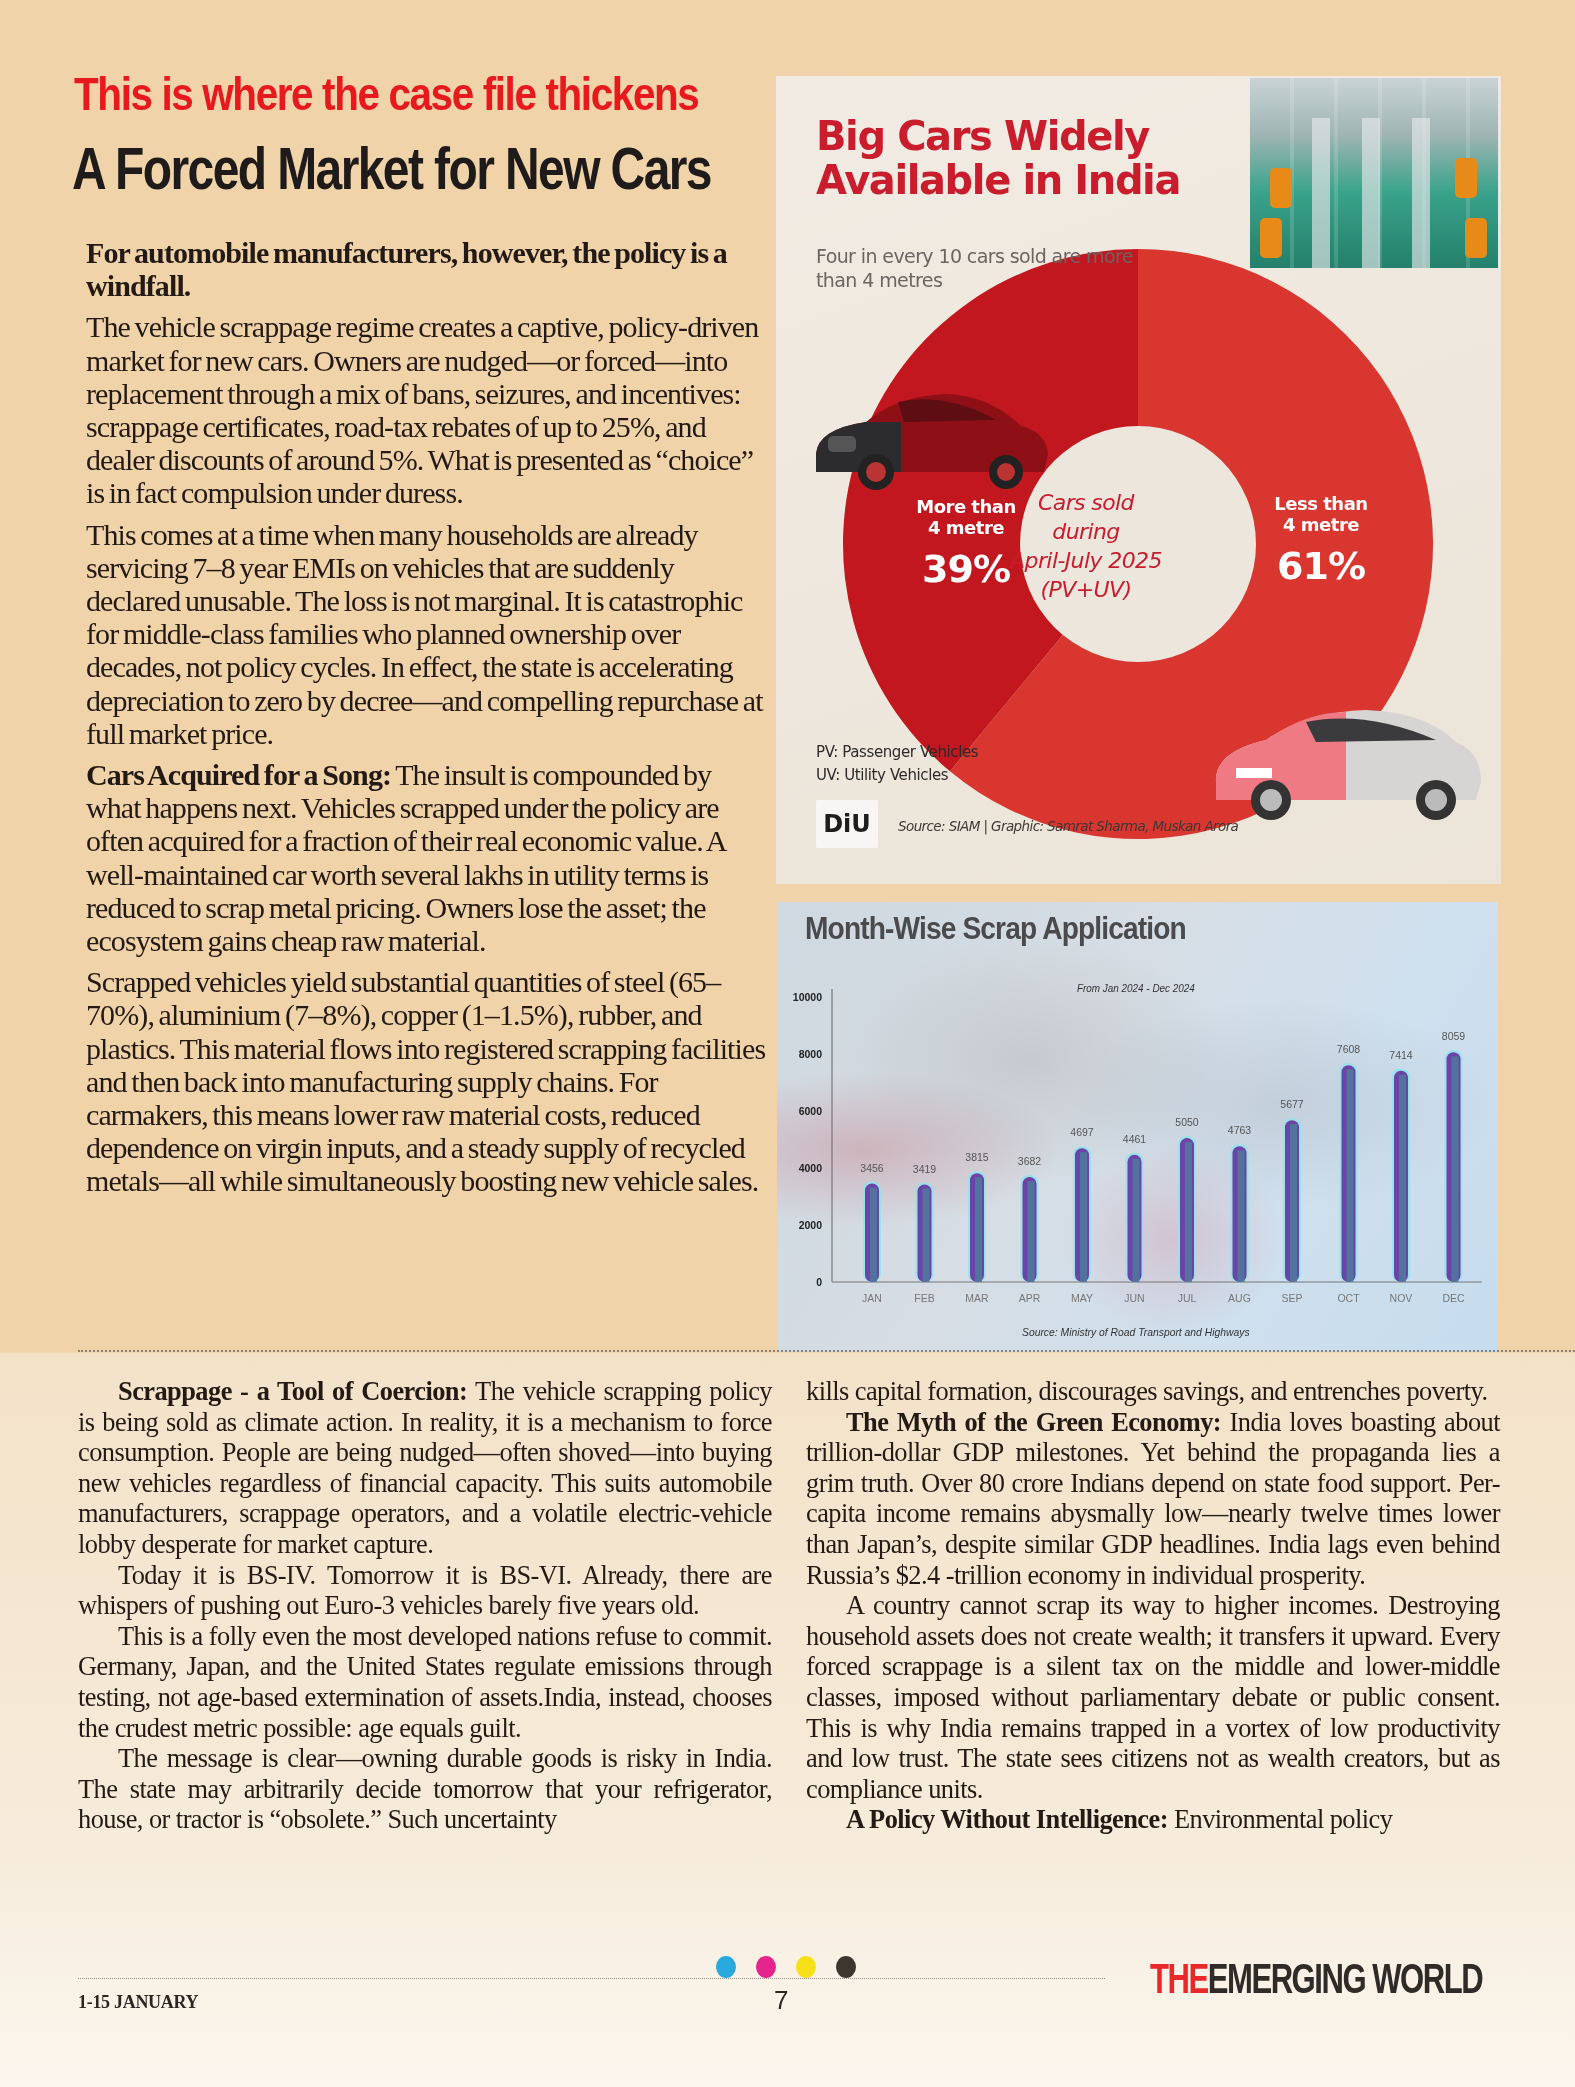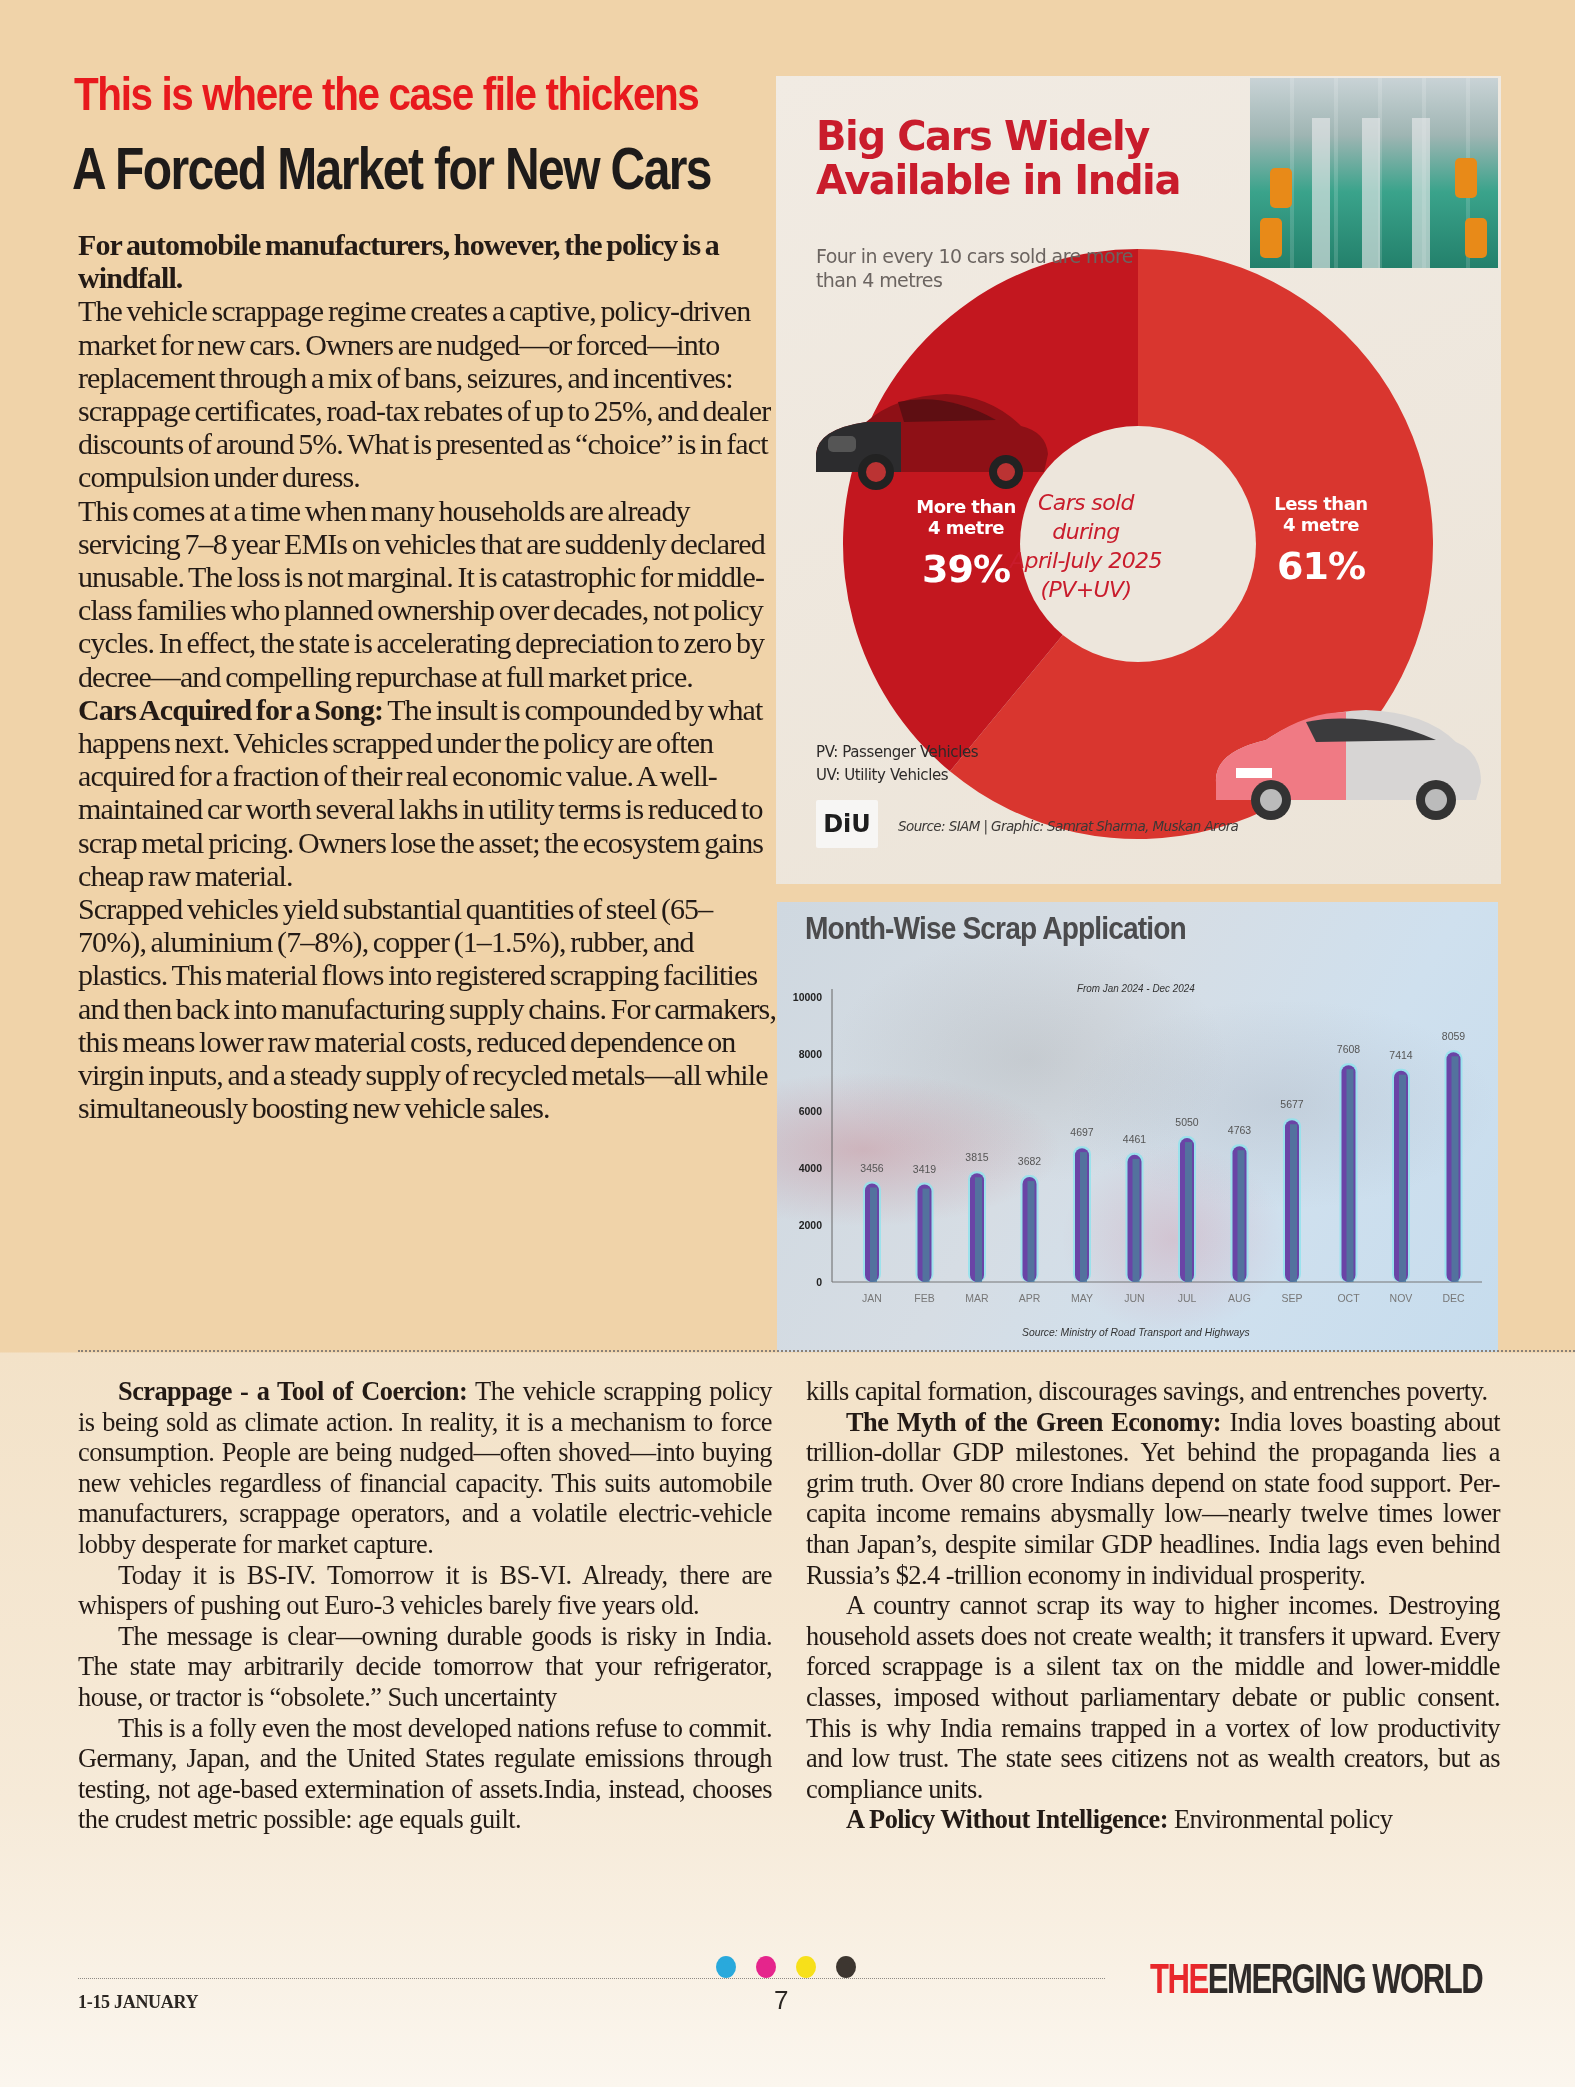--- a/index.html
+++ b/index.html
@@ -24,21 +24,21 @@
     font-family: "Liberation Sans", sans-serif; font-weight: 700;
     font-size: 60px; color: #1e1b1a; letter-spacing: -2px;
     transform: scaleX(0.80); transform-origin: left top; white-space: nowrap;
   }
 
   
   #left-col {
     left: 78px; top: 228px; width: 700px;
     font-size: 30px; line-height: 33.2px; letter-spacing: -0.9px; word-spacing: -2px;
   }
-  #left-col p { margin: 0; }
+  #left-col p { margin: 8px; }
   #left-col .lead { font-weight: 700; }
   #left-col b { font-weight: 700; }
 
   
   #donut-panel {
     left: 776px; top: 76px; width: 725px; height: 808px;
     background: linear-gradient(160deg, #f1ebe3 0%, #ece4d8 100%);
     overflow: hidden;
   }
   #dp-title {
@@ -313,22 +313,22 @@
   <div id="bar-title" class="abs">Month-Wise Scrap Application</div>
   <div id="bar-subtitle" class="abs">From Jan 2024 - Dec 2024</div>
   <div id="bar-source" class="abs">Source: Ministry of Road Transport and Highways</div>
 </div>
 
 <div id="section-divider" class="abs"></div>
 
 <div id="lower-left" class="abs lower-col">
   <p><b>Scrappage - a Tool of Coercion:</b><span> The vehicle scrapping policy is being sold as climate action. In reality, it is a mechanism to force consumption. People are being nudged—often shoved—into buying new vehicles regardless of financial capacity. This suits automobile manufacturers, scrappage operators, and a volatile electric-vehicle lobby desperate for market capture.</span></p>
   <p>Today it is BS-IV. Tomorrow it is BS-VI. Already, there are whispers of pushing out Euro-3 vehicles barely five years old.</p>
+  <p>This is a folly even the most developed nations refuse to commit. Germany, Japan, and the United States regulate emissions through testing, not age-based extermination of assets.India, instead, chooses the crudest metric possible: age equals guilt.</p>
   <p>The message is clear—owning durable goods is risky in India. The state may arbitrarily decide tomorrow that your refrigerator, house, or tractor is “obsolete.” Such uncertainty</p>
-  <p>This is a folly even the most developed nations refuse to commit. Germany, Japan, and the United States regulate emissions through testing, not age-based extermination of assets.India, instead, chooses the crudest metric possible: age equals guilt.</p>
 </div>
 <div id="lower-right" class="abs lower-col">
   <p class="noindent">kills capital formation, discourages savings, and entrenches poverty.</p>
   <p><b>The Myth of the Green Economy:</b><span> India loves boasting about trillion-dollar GDP milestones. Yet behind the propaganda lies a grim truth. Over 80 crore Indians depend on state food support. Per-capita income remains abysmally low—nearly twelve times lower than Japan’s, despite similar GDP headlines. India lags even behind Russia’s $2.4 -trillion economy in individual prosperity.</span></p>
   <p>A country cannot scrap its way to higher incomes. Destroying household assets does not create wealth; it transfers it upward. Every forced scrappage is a silent tax on the middle and lower-middle classes, imposed without parliamentary debate or public consent. This is why India remains trapped in a vortex of low productivity and low trust. The state sees citizens not as wealth creators, but as compliance units.</p>
   <p><b>A Policy Without Intelligence:</b><span> Environmental policy</span></p>
 </div>
 
 <div id="footer-rule" class="abs"></div>
 <div class="reg-dot" id="dot0" style="left: 716px; background: rgb(41, 169, 220);"></div>

